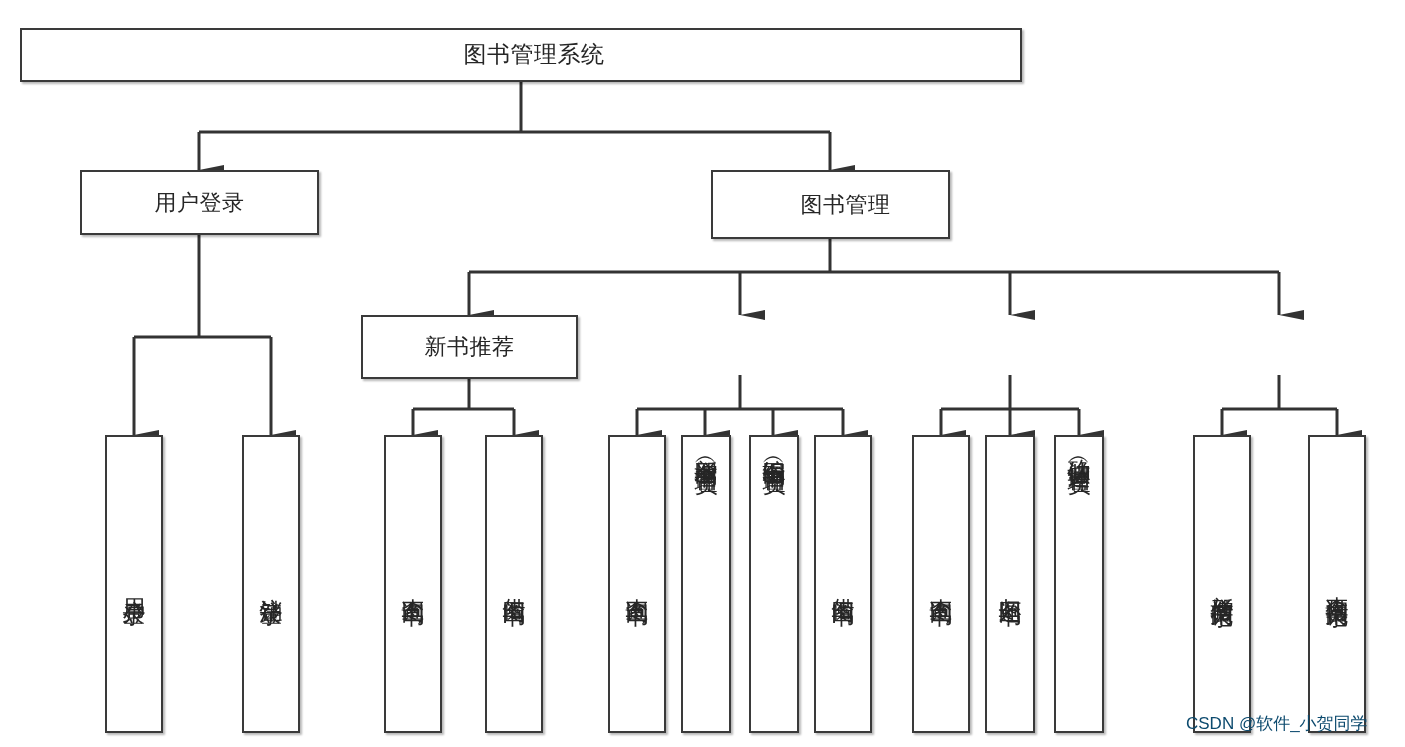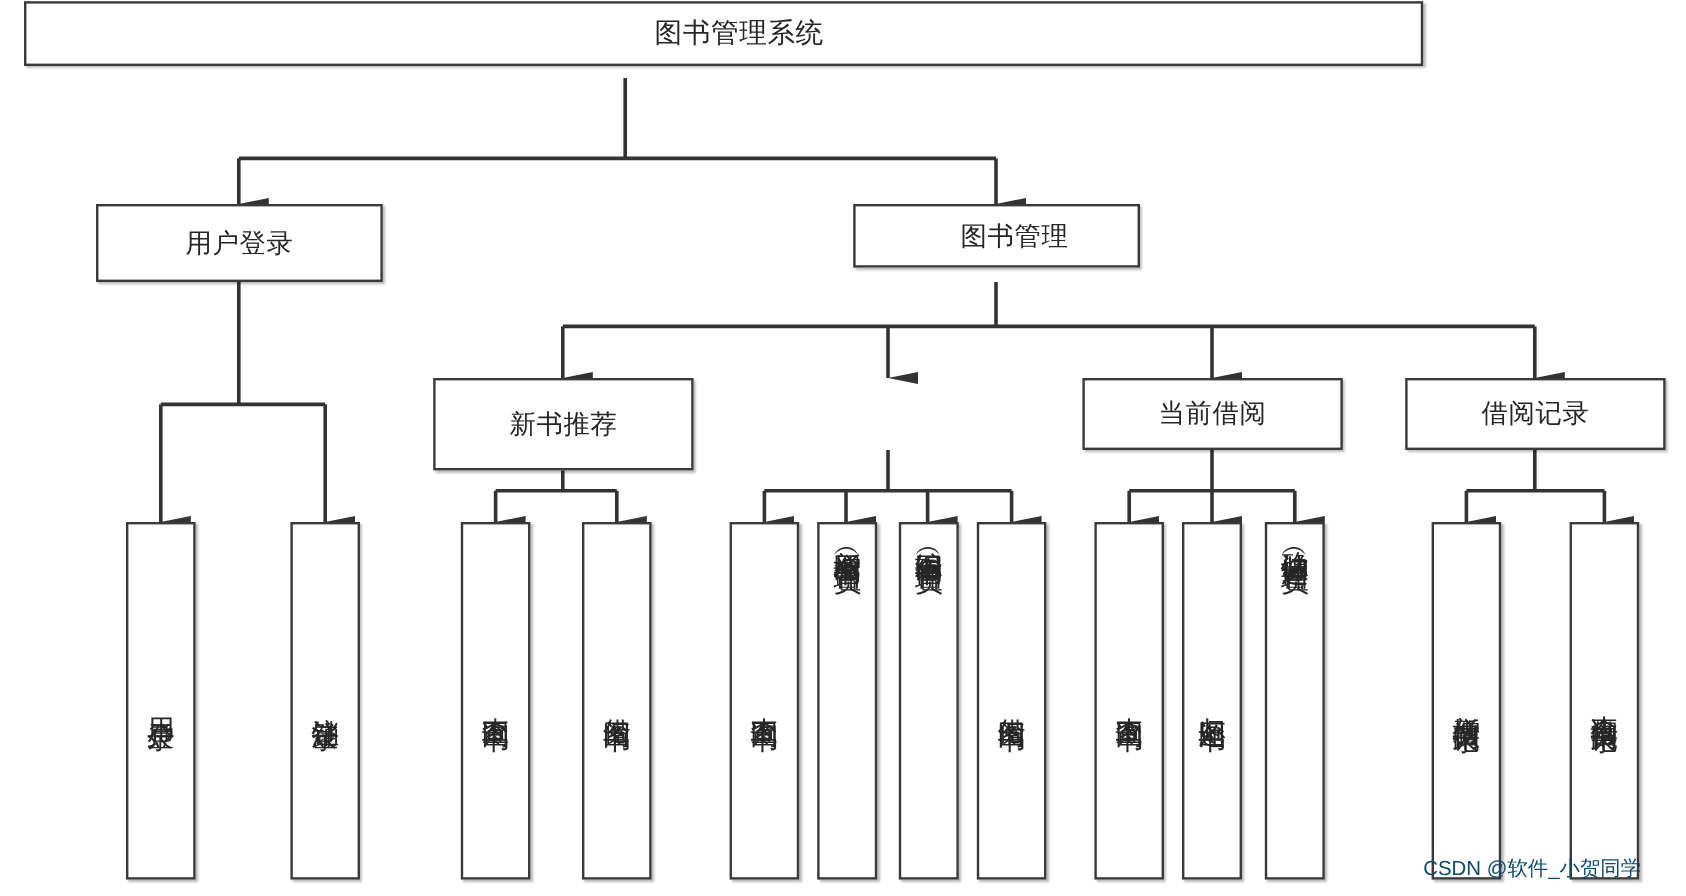--- a/index.html
+++ b/index.html
@@ -121,44 +121,38 @@
       <path d="M1010,409 L1010,435" marker-end="url(#arw)"></path>
       <path d="M1079,409 L1079,435" marker-end="url(#arw)"></path>
 
       <path d="M1279,375 L1279,409"></path>
       <path d="M1222,409 L1337,409"></path>
       <path d="M1222,409 L1222,435" marker-end="url(#arw)"></path>
       <path d="M1337,409 L1337,435" marker-end="url(#arw)"></path>
     </g>
   </svg>
 
-  <div class="node h-node title" style="left:20px; top:1px; width:1166px; height:54px;padding-left:26px;">
+  <div class="node h-node title" style="left:20px; top:28px; width:1002px; height:54px;padding-left:26px;">
     <span class="lbl">图书管理系统</span>
   </div>
 
   <div class="node h-node" style="left:80px; top:170px; width:239px; height:65px;">
     <span class="lbl">用户登录</span>
   </div>
 
-  <div class="node h-node" style="left:711px; top:170px; width:239px; height:53px;padding-left:30px;">
+  <div class="node h-node" style="left:711px; top:170px; width:239px; height:69px;padding-left:30px;">
     <span class="lbl">图书管理</span>
   </div>
 
-  <div class="node h-node" style="left:361px; top:315px; width:217px; height:77px;">
+  <div class="node h-node" style="left:361px; top:315px; width:217px; height:64px;">
     <span class="lbl">新书推荐</span>
   </div>
 
 
-  <div class="node h-node" style="left:902px; top:315px; width:217px; height:60px;">
-    <span class="lbl">当前借阅</span>
-  </div>
-
-  <div class="node h-node" style="left:1171px; top:315px; width:217px; height:60px;">
-    <span class="lbl">借阅记录</span>
-  </div>
+
 
   <div class="node v-node centered" style="left:105px; top:435px; width:58px; height:298px;">
     <span class="lbl">用户登录</span>
   </div>
 
   <div class="node v-node centered" style="left:242px; top:435px; width:58px; height:298px;">
     <span class="lbl">注销登录</span>
   </div>
 
   <div class="node v-node centered" style="left:384px; top:435px; width:58px; height:298px;">

